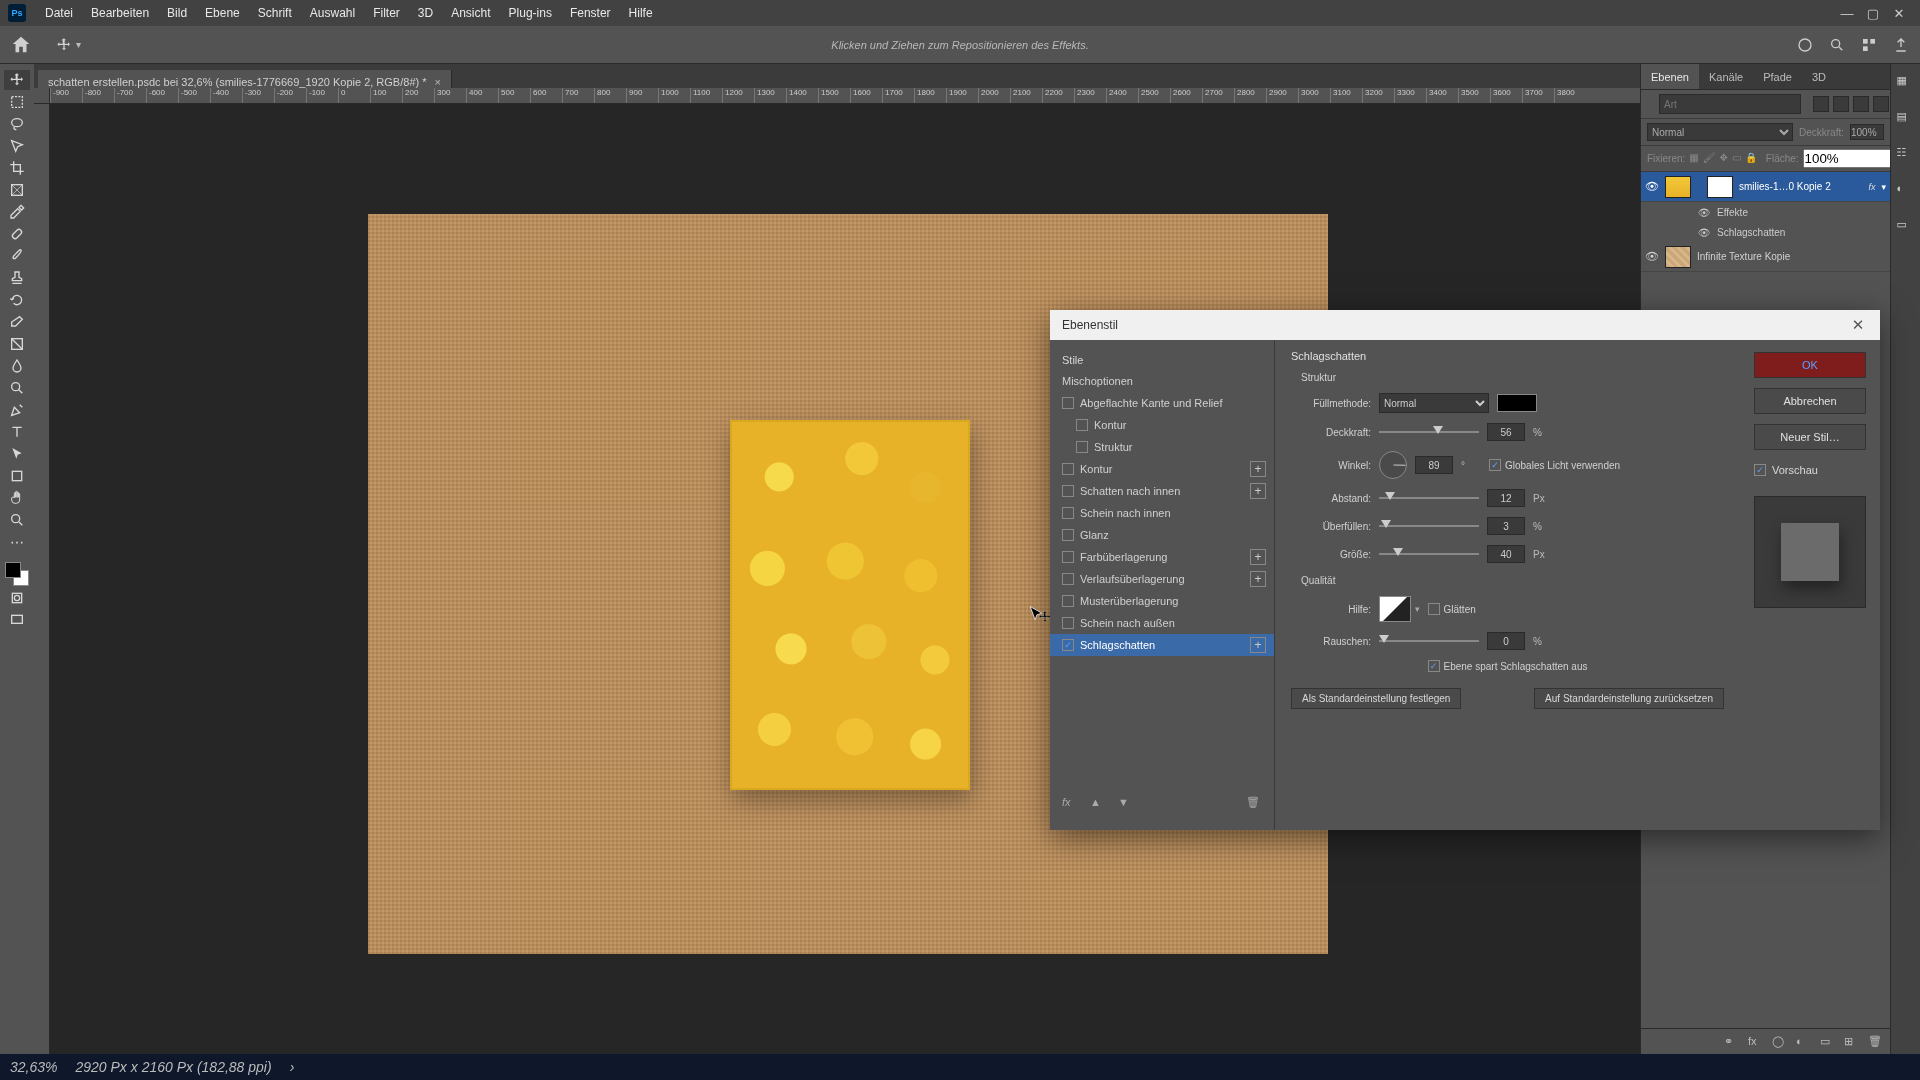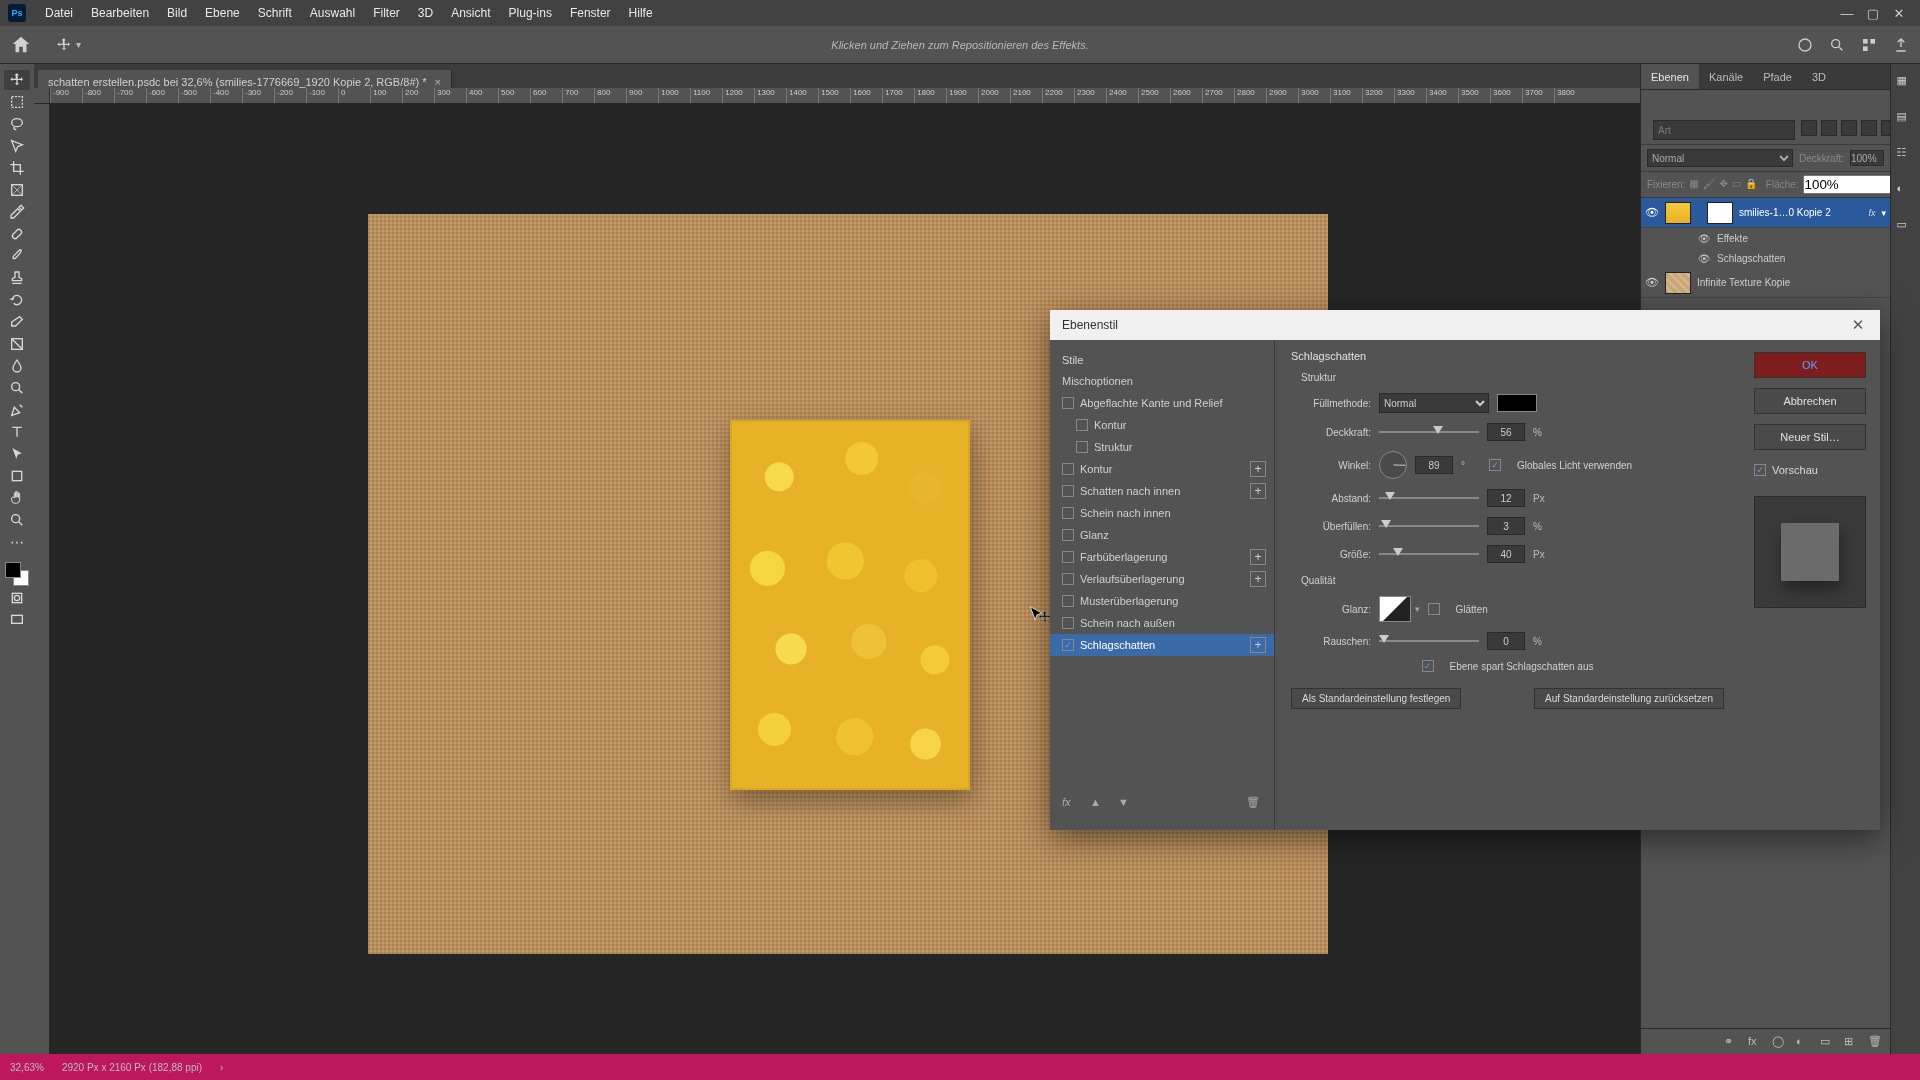--- a/index.html
+++ b/index.html
@@ -69,21 +69,21 @@
   box-shadow: 2px 10px 25px rgba(0,0,0,.35);
   border: 2px solid #d8a820;
 }
 .cursor-arrow { position: absolute; left: 976px; top: 500px; z-index: 5; }
 
 
 .right-panels { width: 250px; background: #535353; display: flex; flex-direction: column; border-left: 1px solid #2a2a2a; }
 .panel-tabs { height: 26px; background: #3a3a3a; display: flex; align-items: center; border-bottom: 1px solid #2a2a2a; }
 .panel-tabs .ptab { padding: 0 10px; height: 100%; display: flex; align-items: center; color: #bbb; font-size: 11px; }
 .panel-tabs .ptab.active { background: #535353; color: #e8e8e8; }
-.layer-search { display: flex; padding: 4px 6px; gap: 6px; border-bottom: 1px solid #3a3a3a; margin-top: 26px; }
+.layer-search { display: flex; align-items: center; padding: 4px 6px; gap: 12px; border-bottom: 1px solid #3a3a3a; }
 .layer-search input { flex: 1; background: #3a3a3a; border: 1px solid #2a2a2a; height: 20px; color: #ccc; padding: 0 4px; font-size: 10px; }
 .layer-search .filter-icons { display: flex; gap: 4px; }
 .layer-search .fi { width: 16px; height: 16px; background: #3a3a3a; border: 1px solid #2a2a2a; }
 .layer-blend-row { display: flex; align-items: center; padding: 4px 6px; gap: 6px; border-bottom: 1px solid #3a3a3a; color: #888; }
 .layer-blend-row select { background: #3a3a3a; border: 1px solid #2a2a2a; color: #aaa; font-size: 10px; height: 18px; flex: 1; }
 .layer-blend-row .lbl { font-size: 10px; }
 .layer-blend-row input { width: 34px; background: #3a3a3a; border: 1px solid #2a2a2a; color: #aaa; font-size: 10px; height: 16px; }
 .layer-lock-row { display: flex; align-items: center; padding: 3px 6px; gap: 4px; border-bottom: 1px solid #3a3a3a; color: #888; font-size: 10px; }
 .layer-lock-row .li { width: 14px; height: 14px; }
 .layers-list { flex: 1; }
@@ -100,21 +100,21 @@
 .layer-row.bg-layer .thumb { background: repeating-linear-gradient(45deg, #c9a77b 0 3px, #d8b68a 3px 6px); }
 
 .panel-bottom { height: 26px; border-top: 1px solid #2a2a2a; display: flex; align-items: center; justify-content: flex-end; gap: 10px; padding: 0 8px; }
 .panel-bottom .pb { width: 14px; height: 14px; color: #bbb; }
 
 
 .right-dock { width: 30px; background: #424242; border-left: 1px solid #2a2a2a; display: flex; flex-direction: column; align-items: center; padding-top: 10px; gap: 18px; }
 .right-dock .di { width: 18px; height: 18px; color: #ccc; }
 
 
-.status-bar { position: absolute; bottom: 0; left: 0; right: 0; height: 26px; background: #be185d; display: flex; align-items: center; padding: 0 10px; gap: 18px; color: #bbb; font-size: 10px; }
+.status-bar { position: absolute; bottom: 0; left: 0; right: 0; height: 26px; background: #0f172a; display: flex; align-items: center; padding: 0 10px; gap: 18px; color: #bbb; font-size: 14px; font-style: italic; }
 
 
 .dialog { position: absolute; left: 1050px; top: 310px; width: 830px; height: 520px; background: #535353; box-shadow: 0 8px 30px rgba(0,0,0,.5); z-index: 50; display: flex; flex-direction: column; }
 .dialog-titlebar { height: 30px; background: #f0f0f0; display: flex; align-items: center; padding: 0 12px; color: #333; font-size: 12px; }
 .dialog-titlebar .dlg-close { margin-left: auto; width: 20px; height: 20px; display: flex; align-items: center; justify-content: center; color: #555; font-size: 15px; }
 .dialog-body { flex: 1; display: flex; }
 
 
 .styles-col { width: 225px; border-right: 1px solid #3a3a3a; display: flex; flex-direction: column; padding: 10px 0; }
 .styles-col .section-label { padding: 4px 12px; color: #d8d8d8; font-size: 11px; }
@@ -136,21 +136,21 @@
 .form-row .lbl { width: 80px; text-align: right; color: #d0d0d0; font-size: 10px; }
 .form-row select { background: #3a3a3a; border: 1px solid #2a2a2a; color: #ccc; height: 20px; font-size: 10px; width: 110px; }
 .form-row .color-box { width: 40px; height: 18px; background: #000; border: 1px solid #888; }
 .form-row .slider { flex: 1; max-width: 100px; height: 14px; position: relative; }
 .form-row .slider::before { content:""; position: absolute; left:0; right:0; top:6px; height:2px; background:#888; }
 .form-row .slider .thumb-s { position: absolute; top: 1px; width: 0; height: 0; border-left: 5px solid transparent; border-right: 5px solid transparent; border-top: 8px solid #ccc; }
 .form-row input[type=text] { width: 38px; background: #3a3a3a; border: 1px solid #2a2a2a; color: #ccc; height: 18px; font-size: 10px; text-align: center; }
 .form-row .unit { font-size: 10px; color: #bbb; width: 20px; }
 .form-row .angle-dial { width: 28px; height: 28px; border: 1px solid #888; border-radius: 50%; position: relative; background: #4a4a4a; }
 .form-row .angle-dial::after { content:""; position:absolute; left:50%; top:50%; width:1px; height:12px; background:#ccc; transform-origin: top; transform: rotate(-89deg); }
-.form-row .cb-inline { display: flex; align-items: center; gap: 16px; font-size: 10px; color: #d0d0d0; }
+.form-row .cb-inline { display: flex; align-items: center; gap: 4px; font-size: 10px; color: #d0d0d0; }
 .form-row .cb-inline .cb { width: 12px; height: 12px; border: 1px solid #888; display:flex; align-items:center; justify-content:center; }
 .form-row .cb-inline .cb.checked::after { content:"✓"; font-size:9px; color:#5aa0ff; }
 .form-row .contour-box { width: 32px; height: 26px; border: 1px solid #888; background: linear-gradient(135deg, #fff 49%, #222 51%); }
 .form-row .contour-wrap { display: flex; align-items: center; gap: 4px; }
 .form-row .contour-caret { font-size: 9px; color: #aaa; }
 .btn-row { display: flex; gap: 12px; justify-content: space-between; margin-top: 6px; }
 .btn-row .flat-btn { background: #4a4a4a; border: 1px solid #333; padding: 4px 10px; font-size: 10px; color: #d8d8d8; }
 
 
 .buttons-col { width: 140px; padding: 12px 14px; display: flex; flex-direction: column; gap: 10px; }
@@ -649,21 +649,21 @@
         <div class="slider">
             <div class="thumb-s" style="left:14px"></div>
           </div>
         <input type="text" value="40" style="">
         <div class="unit">Px</div>
       </div>
 
       <div class="subheading" style="margin-top:2px">Qualität</div>
 
       <div class="form-row">
-        <div class="lbl">Glanz:</div>
+        <div class="lbl">Hilfe:</div>
         <div class="contour-wrap">
           <div class="contour-box"></div>
           <div class="contour-caret">▾</div>
         </div>
         <div class="cb-inline">
           <div class="cb"></div>
           <span>Glätten</span>
         </div>
       </div>
 

